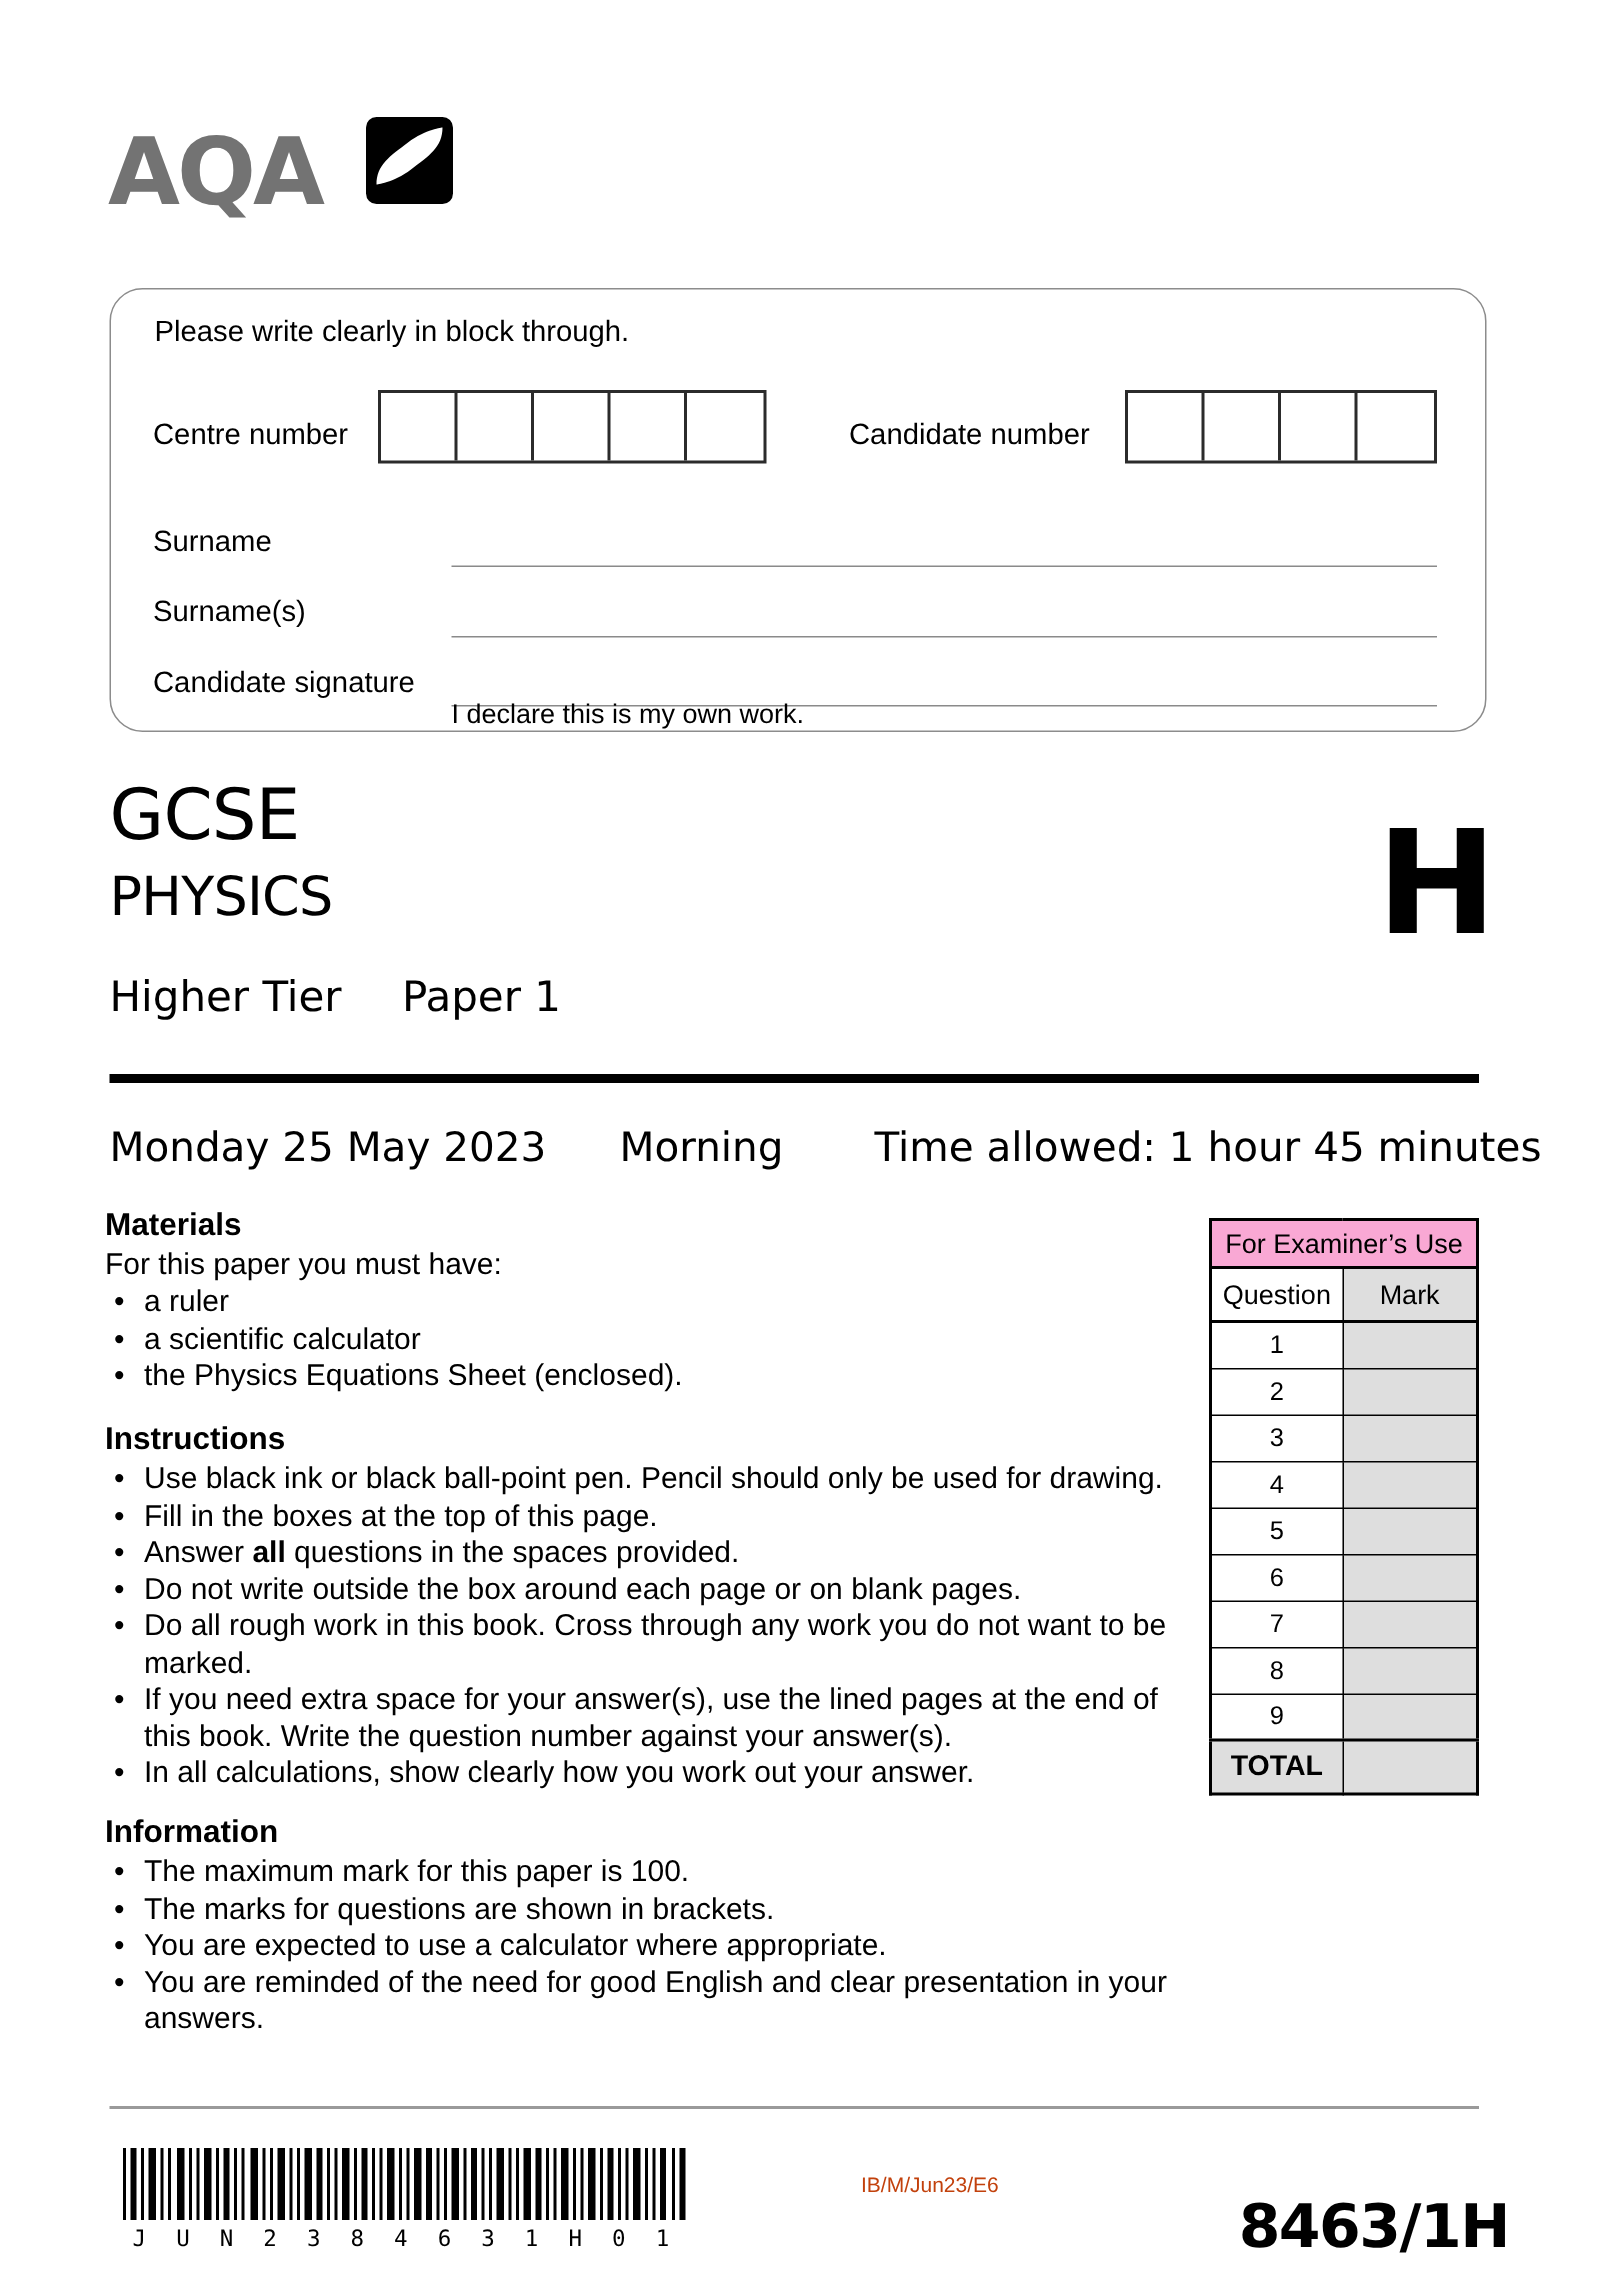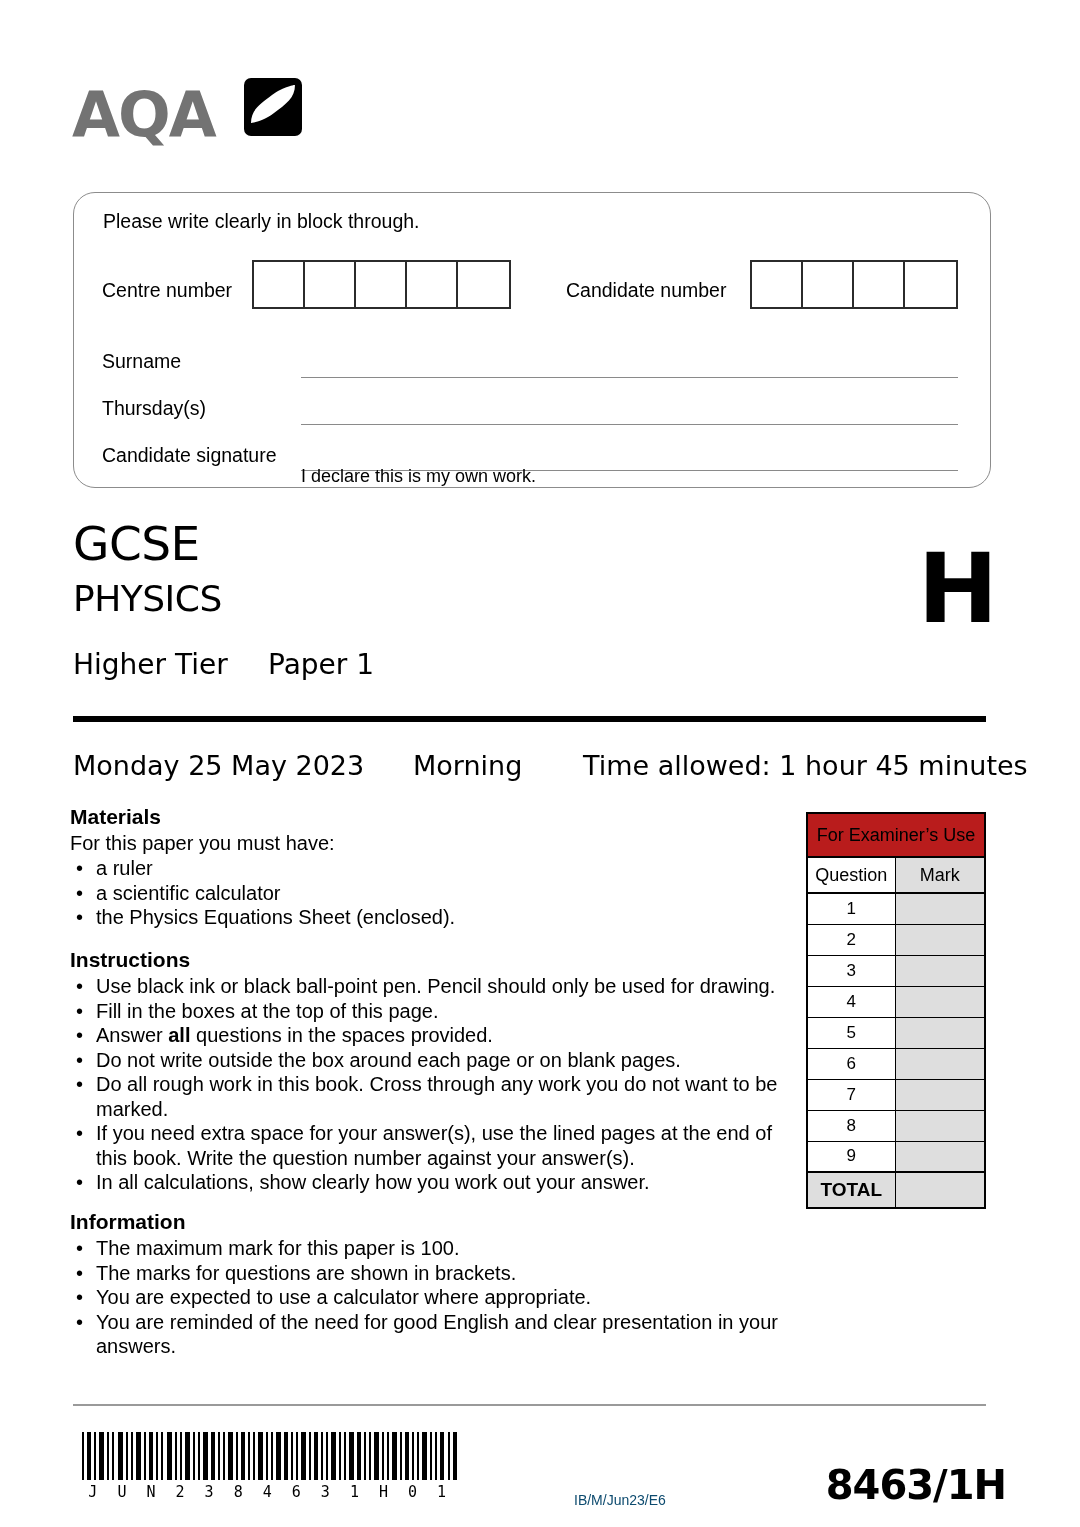--- a/index.html
+++ b/index.html
@@ -231,22 +231,22 @@
   }
   #examiner-table td {
     border: 1.6px solid #000;
     font-size: 17px;
     text-align: center;
     padding: 0;
     height: 31px;
     box-sizing: border-box;
   }
   #examiner-table td.header-cell {
-    background: #b91c1c;
-    height: 44px;
+    background: #f9a8d4;
+    height: 32px;
     font-size: 18px;
     border-bottom: 2.2px solid #000;
   }
   #examiner-table td.col-head-q {
     background: #ffffff;
     height: 36px;
     font-size: 18px;
     width: 88px;
     border-bottom: 2.2px solid #000;
   }
@@ -297,22 +297,21 @@
     font-size: 15px;
     letter-spacing: 5.5px;
     text-align: center;
     white-space: pre;
   }
   #paper-ref {
     position: absolute;
     left: 574px;
     top: 1448px;
     font-size: 14px;
-    color: #0c4a6e;
-    margin-top: 44px;
+    color: #c2410c;
   }
   #paper-code {
     position: absolute;
     right: 74px;
     top: 1462px;
     font-family: "DejaVu Sans", sans-serif;
     font-size: 40px;
     font-weight: 700;
     letter-spacing: -1px;
   }
@@ -345,21 +344,21 @@
 <div class="box-row" id="candidate-number-boxes">
   <div class="cell"></div>
   <div class="cell"></div>
   <div class="cell"></div>
   <div class="cell"></div>
 </div>
 
 <div class="name-label" id="surname-label">Surname</div>
 <div class="name-rule" id="surname-rule"></div>
 
-<div class="name-label" id="forename-label">Thursday(s)</div>
+<div class="name-label" id="forename-label">Surname(s)</div>
 <div class="name-rule" id="forename-rule"></div>
 
 <div class="name-label" id="signature-label">Candidate signature</div>
 <div class="name-rule" id="signature-rule"></div>
 <div id="declaration-text">I declare this is my own work.</div>
 
 <div id="qual-level">GCSE</div>
 <div id="subject-title">PHYSICS</div>
 <div id="tier-label">Higher Tier</div>
 <div id="paper-label">Paper 1</div>

